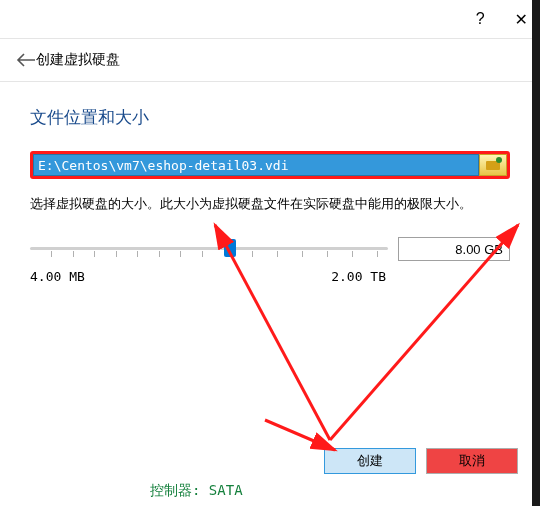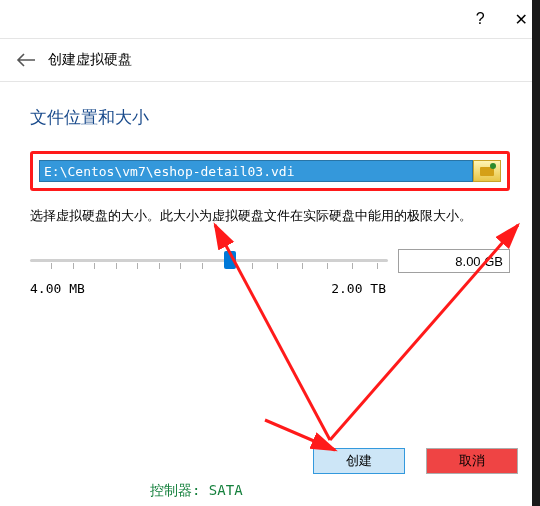--- a/index.html
+++ b/index.html
@@ -1,41 +1,41 @@
 <!DOCTYPE html>
 <html><head>
   <meta charset="utf-8">
   <style>
     * { margin: 0; padding: 0; box-sizing: border-box; }
     body { font-family: "Microsoft YaHei", "SimSun", sans-serif; font-size: 13px; background: #fff; width: 540px; height: 506px; position: relative; overflow: hidden; }
     .dark-right { position: absolute; right: 0; top: 0; width: 8px; height: 506px; background: #1a1a1a; }
     .titlebar { height: 38px; display: flex; justify-content: flex-end; align-items: center; padding-right: 12px; gap: 30px; }
     .titlebar span { font-size: 16px; }
-    .header { display: flex; align-items: center; height: 44px; padding: 0 16px; border-top: 1px solid #e5e5e5; border-bottom: 1px solid #e5e5e5; gap: 12px; }
+    .header { display: flex; align-items: center; height: 44px; padding: 0 16px; border-top: 1px solid #e5e5e5; border-bottom: 1px solid #e5e5e5; }
     .back-arrow svg { display: block; }
     .header-title { font-size: 14px; }
     .content { padding: 24px 30px 10px 30px; position: relative; }
     .section-title { color: #1a4b8c; font-size: 17px; font-weight: normal; margin-bottom: 22px; }
     .description { line-height: 1.7; margin-bottom: 14px; }
-    .red-box { border: 3px solid #ff1a1a; padding: 6px; border-radius: 3px; display: flex; align-items: center; margin-bottom: 14px; }
+    .red-box { border: 3px solid #ff1a1a; border-radius: 3px; display: flex; align-items: center; margin-bottom: 14px; }
     .path-input { flex: 1; background: #3498db; color: #fff; border: 1px solid #2874a6; height: 22px; padding: 0 4px; font-size: 13px; font-family: "SimSun", monospace; }
     .path-input::selection { background: #3498db; color: #fff; }
     .browse-btn { width: 28px; height: 22px; background: linear-gradient(#fff5b5, #e8c547); border: 1px solid #c9a227; position: relative; cursor: pointer; }
     .browse-btn::before { content:""; position:absolute; left:6px; top:6px; width:14px; height:9px; background:#d4a017; border-radius:1px; }
     .browse-btn::after { content:""; position:absolute; right:4px; top:2px; width:6px; height:6px; background:#2e8b2e; border-radius:50%; }
     .desc2 { line-height: 1.7; margin-bottom: 20px; }
     .slider-row { display: flex; align-items: center; gap: 10px; margin-bottom: 6px; }
     .slider-wrap { flex: 1; position: relative; height: 28px; }
     .slider-track { position: absolute; top: 12px; left: 0; right: 0; height: 3px; background: #d0d0d0; border-radius: 2px; }
     .slider-ticks { position: absolute; top: 16px; left: 0; right: 0; height: 8px; }
     .slider-ticks span { position:absolute; top:0; width:1px; height:6px; background:#b0b0b0; }
     .slider-thumb { position: absolute; top: 4px; width: 12px; height: 18px; background: #0078d7; border-radius: 2px; transform: translateX(-50%); cursor: pointer; }
     .size-input { width: 112px; height: 24px; border: 1px solid #a0a0a0; text-align: right; padding: 0 6px; font-size: 13px; background:#fff; }
     .labels { display: flex; justify-content: space-between; font-size: 13px; font-family: "SimSun", monospace; padding-right: 124px; gap: 28px; }
-    .footer { position: absolute; right: 22px; bottom: 32px; display: flex; gap: 21px; border-radius: 10px; }
+    .footer { position: absolute; right: 22px; bottom: 32px; display: flex; gap: 10px; border-radius: 10px; }
     .btn { width: 92px; height: 26px; border: 1px solid #adadad; background: #ef4444; font-size: 13px; cursor: pointer; }
     .btn.primary { background: #cde6f7; border-color: #3399dd; }
     .bottom-frag { position: absolute; bottom: 6px; left: 150px; font-size: 14px; font-family: "SimSun", monospace; color: #15803d; }
     
     .arrow { position: absolute; pointer-events: none; }
   </style>
 </head>
 <body>
 
 <div class="dark-right"></div>

